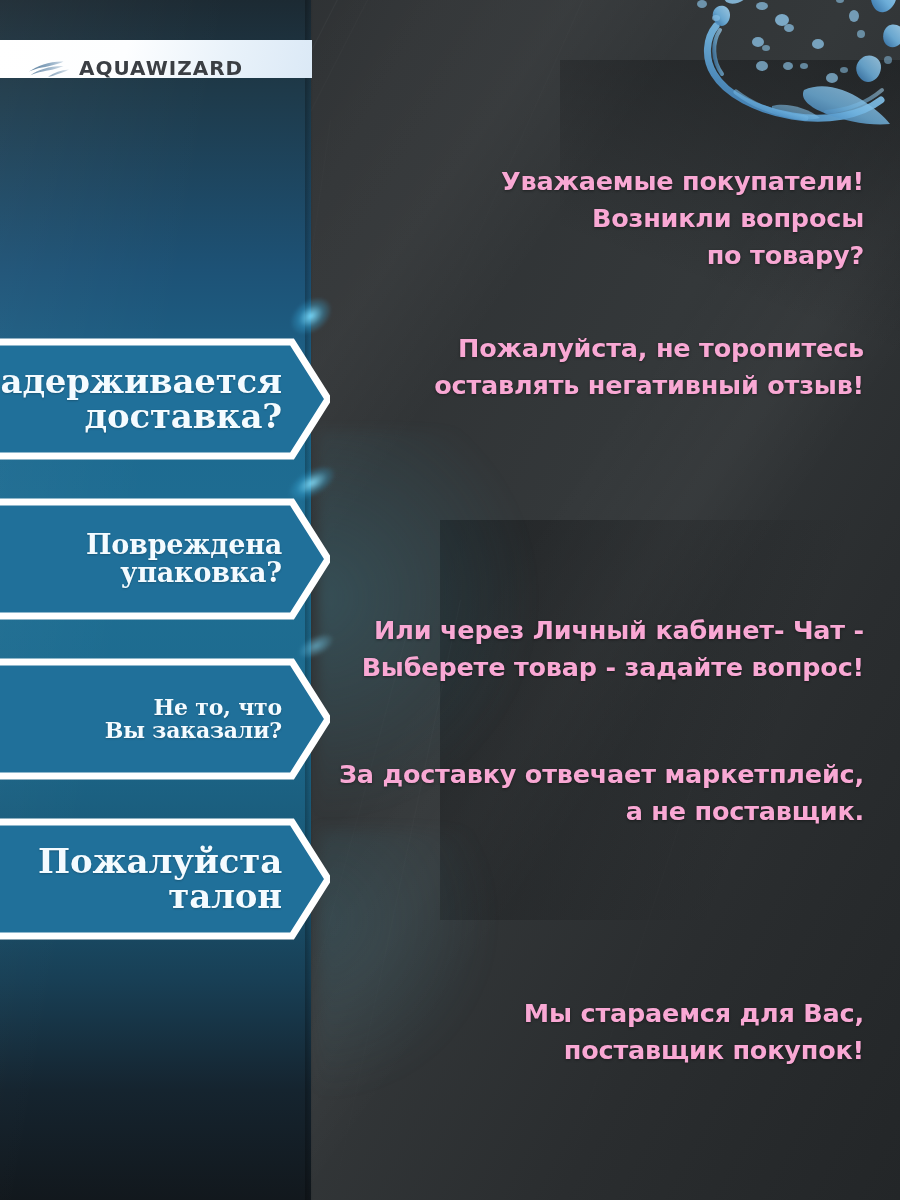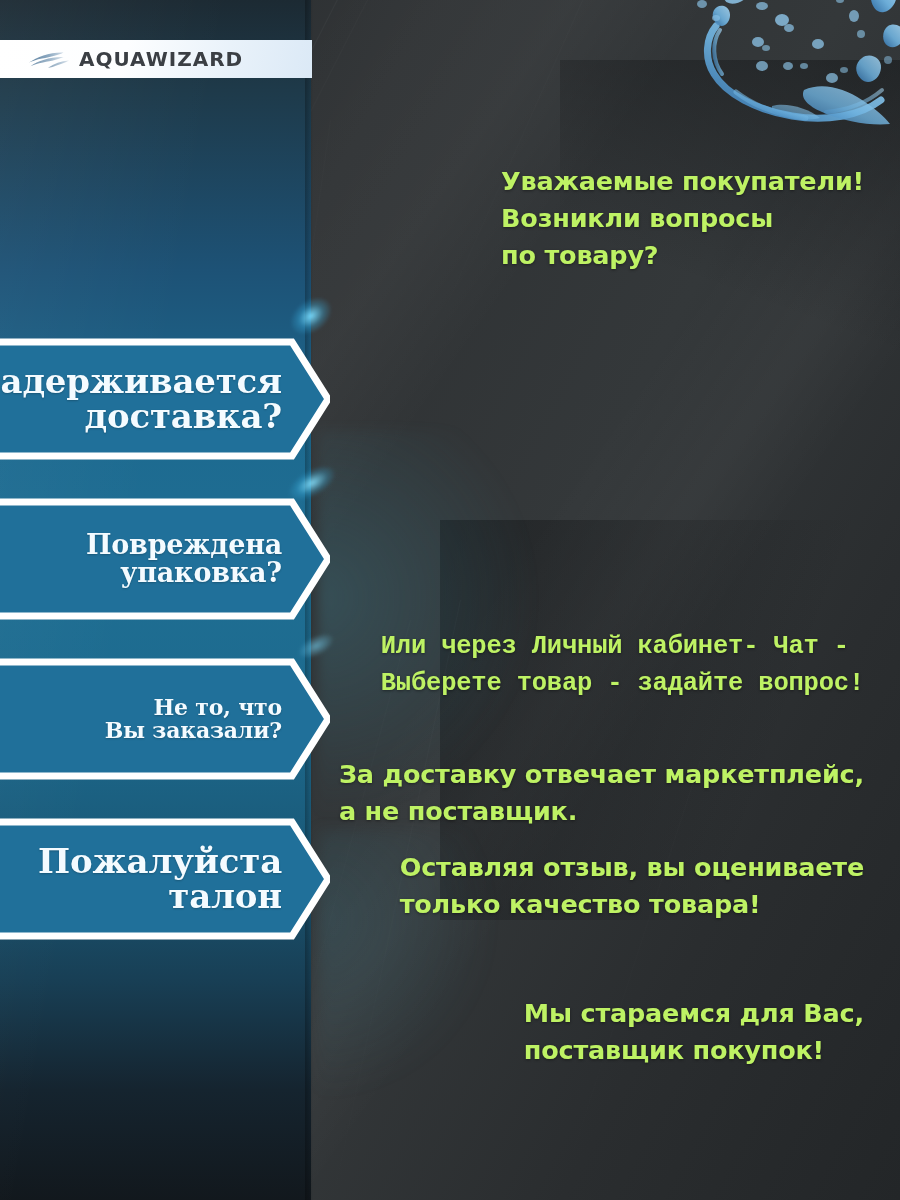--- a/index.html
+++ b/index.html
@@ -59,21 +59,21 @@
   .edge-flare2{position:absolute;left:286px;top:470px;width:52px;height:26px;
     background:radial-gradient(ellipse at 50% 50%, rgba(130,225,255,.9), rgba(60,180,230,.3) 45%, rgba(0,0,0,0) 72%);
     transform:rotate(-30deg);filter:blur(1.4px);}
   .edge-flare3{position:absolute;left:296px;top:636px;width:40px;height:20px;
     background:radial-gradient(ellipse at 50% 50%, rgba(120,215,250,.6), rgba(0,0,0,0) 70%);
     transform:rotate(-28deg);filter:blur(1.6px);}
 
   
   .logo-box{position:absolute;left:0;top:40px;width:312px;height:38px;
     background:linear-gradient(105deg,#ffffff 0%,#fdfeff 40%,#e9f2fa 72%,#dbe9f6 100%);
-    display:flex;align-items:center;}
+    display:flex;align-items:flex-end;}
   .logo-inner{display:flex;align-items:center;gap:9px;margin-left:28px;}
   .logo-mark{width:42px;height:20px;display:block;}
   .logo-text{font-family:"DejaVu Sans", sans-serif;font-weight:700;font-size:20px;
     letter-spacing:1.0px;color:#3b3f44;line-height:1;}
 
   
   .banner{position:absolute;left:-6px;display:flex;align-items:center;justify-content:flex-end;
     box-sizing:border-box;}
   .banner .shape{position:absolute;inset:0;}
   .banner .label{position:relative;z-index:3;color:#f4fbff;text-align:right;
@@ -85,28 +85,28 @@
   .b2{top:498px;width:336px;height:122px;}
   .b3{top:658px;width:336px;height:122px;}
   .b4{top:818px;width:336px;height:122px;}
   .b1 .label{font-size:34px;}
   .b2 .label{font-size:27px;}
   .b3 .label{font-size:22px;}
   .b4 .label{font-size:34px;}
 
   
   .copy{position:absolute;left:330px;top:0;width:552px;height:1200px;}
-  .para{position:absolute;right:18px;text-align:left;color:#bef264;
+  .para{position:absolute;right:18px;text-align:right;color:#f9a8d4;
     font-family:"DejaVu Sans", sans-serif;font-weight:700;font-size:25.5px;
     line-height:1.46;letter-spacing:-0.2px;white-space:pre-line;
     text-shadow:0 1px 3px rgba(0,0,0,.42);}
   .p1{top:163px;}
   .p2{top:330px;}
   .p3{top:443px;}
-  .p4{top:628px;font-family:Liberation Mono, monospace;}
+  .p4{top:612px;}
   .p5{top:728px;margin-top:28px;}
   .p6{top:849px;}
   .p7{top:995px;}
 
   
   .splash{position:absolute;left:676px;top:-18px;width:232px;height:160px;}
 </style>
 </head>
 <body>
 
@@ -223,23 +223,23 @@
       <path d="M-4 4 H298 L334 61 L298 118 H-4 Z" fill="#20709A" stroke="#ffffff" stroke-width="7"></path>
     </svg>
     <div class="label">Пожалуйста
 талон</div>
   </div>
 
   <div class="copy">
     <div class="para p1">Уважаемые покупатели!
 Возникли вопросы
 по товару?</div>
+    <div class="para p2">Пожалуйста, не торопитесь
+оставлять негативный отзыв!</div>
     <div class="para p4">Или через Личный кабинет- Чат -
 Выберете товар - задайте вопрос!</div>
     <div class="para p5">За доставку отвечает маркетплейс,
 а не поставщик.</div>
-    <div class="para p6">Оставляя отзыв, вы оцениваете
-только  качество товара!</div>
     <div class="para p7">Мы стараемся для Вас,
 поставщик покупок!</div>
   </div>
 
 </div>
 
 </body></html>

